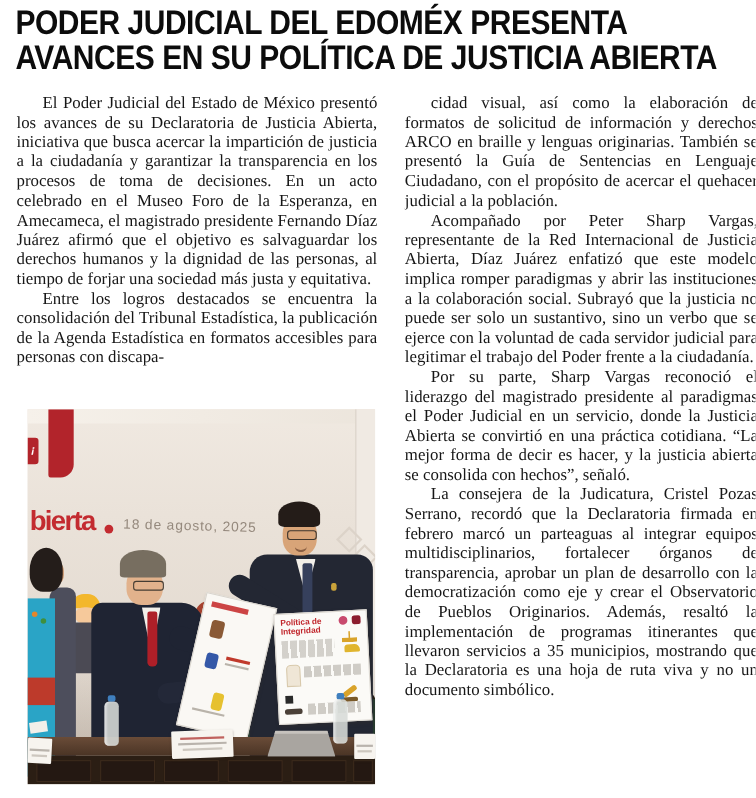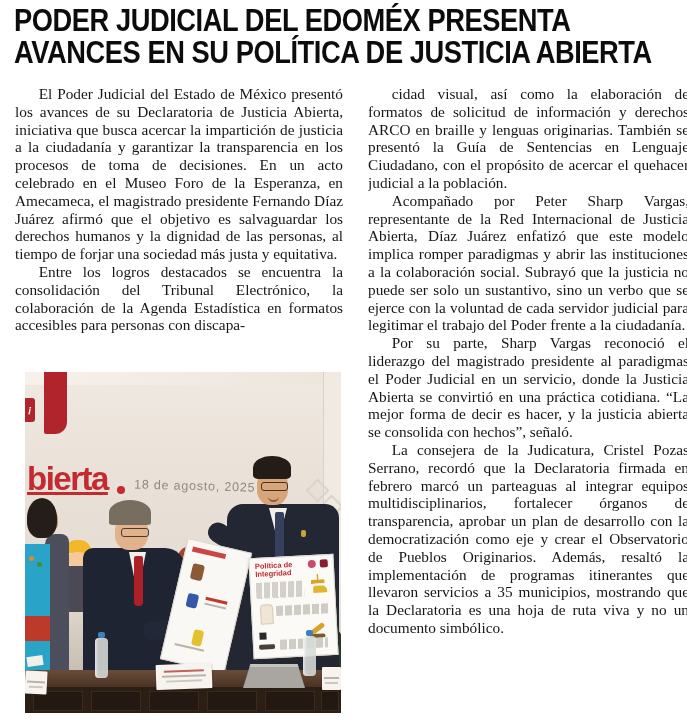--- a/index.html
+++ b/index.html
@@ -30,22 +30,22 @@
   .ph-wall-right{right:0;top:0;width:17px;height:341px;background:#f0eae3;
         border-left:1px solid #d9d0c7;}
 
   .ph-red-block{left:19px;top:0;width:23px;height:62px;background:#b2242b;
         border-radius:0 0 12px 2px;}
   .ph-red-tab{left:0;top:26px;width:10px;height:24px;background:#b2242b;
         border-radius:0 3px 3px 0;color:#fff;font-style:italic;font-weight:bold;
         font-family:"Liberation Sans",sans-serif;font-size:10px;line-height:24px;text-align:center;}
 
   .ph-banner{left:2px;top:88px;display:flex;align-items:baseline;white-space:nowrap;}
-  .ph-bierta{font-family:"Liberation Sans",sans-serif;font-weight:bold;font-size:33px;
-        color:#c32b30;letter-spacing:-1.5px;text-decoration:underline;}
+  .ph-bierta{font-family:"Liberation Sans",sans-serif;font-weight:bold;font-size:25px;
+        color:#c32b30;letter-spacing:-1.5px;}
   .ph-dot{width:8px;height:8px;border-radius:50%;background:#c32b30;margin:0 9px 4px 9px;align-self:flex-end;}
   .ph-date{font-family:"Liberation Sans",sans-serif;font-size:12.5px;color:#95897d;
         letter-spacing:.8px;transform:rotate(1.5deg);}
 
   .diamond{width:13px;height:13px;border:2px solid #dcd3c9;transform:rotate(45deg);}
 
   
   .cw-helmet{left:0;top:0;width:26px;height:13px;background:#f3b72c;border-radius:13px 13px 2px 2px;}
   .cw-face{left:3px;top:12px;width:20px;height:15px;background:#f6c99b;border-radius:45%;}
   .cw-body{left:-2px;top:26px;width:30px;height:46px;background:#4b4a54;border-radius:6px 6px 0 0;}
@@ -160,21 +160,21 @@
 
 <div class="page">
 
   <div class="headline">
     <div>PODER JUDICIAL DEL EDOMÉX PRESENTA</div>
     <div>AVANCES EN SU POLÍTICA DE JUSTICIA ABIERTA</div>
   </div>
 
   <div class="col col-left">
     <p>El Poder Judicial del Estado de México presentó los avances de su Declaratoria de Justicia Abierta, iniciativa que busca acercar la impartición de justicia a la ciudadanía y garantizar la transparencia en los procesos de toma de decisiones. En un acto celebrado en el Museo Foro de la Esperanza, en Amecameca, el magistrado presidente Fernando Díaz Juárez afirmó que el objetivo es salvaguardar los derechos humanos y la dignidad de las personas, al tiempo de forjar una sociedad más justa y equitativa.</p>
-    <p>Entre los logros destacados se encuentra la consolidación del Tribunal Electrónico, la colaboración de la Agenda Estadística en formatos accesibles para personas con discapa-</p>
+    <p>Entre los logros destacados se encuentra la consolidación del Tribunal Estadística, la publicación de la Agenda Estadística en formatos accesibles para personas con discapa-</p>
   </div>
 
   <div class="col col-right">
     <p>cidad visual, así como la elaboración de formatos de solicitud de información y derechos ARCO en braille y lenguas originarias. También se presentó la Guía de Sentencias en Lenguaje Ciudadano, con el propósito de acercar el quehacer judicial a la población.</p>
     <p>Acompañado por Peter Sharp Vargas, representante de la Red Internacional de Justicia Abierta, Díaz Juárez enfatizó que este modelo implica romper paradigmas y abrir las instituciones a la colaboración social. Subrayó que la justicia no puede ser solo un sustantivo, sino un verbo que se ejerce con la voluntad de cada servidor judicial para legitimar el trabajo del Poder frente a la ciudadanía.</p>
     <p>Por su parte, Sharp Vargas reconoció el liderazgo del magistrado presidente al paradigmas el Poder Judicial en un servicio, donde la Justicia Abierta se convirtió en una práctica cotidiana. “La mejor forma de decir es hacer, y la justicia abierta se consolida con hechos”, señaló.</p>
     <p>La consejera de la Judicatura, Cristel Pozas Serrano, recordó que la Declaratoria firmada en febrero marcó un parteaguas al integrar equipos multidisciplinarios, fortalecer órganos de transparencia, aprobar un plan de desarrollo con la democratización como eje y crear el Observatorio de Pueblos Originarios. Además, resaltó la implementación de programas itinerantes que llevaron servicios a 35 municipios, mostrando que la Declaratoria es una hoja de ruta viva y no un documento simbólico.</p>
   </div>
 
   <div class="photo">

